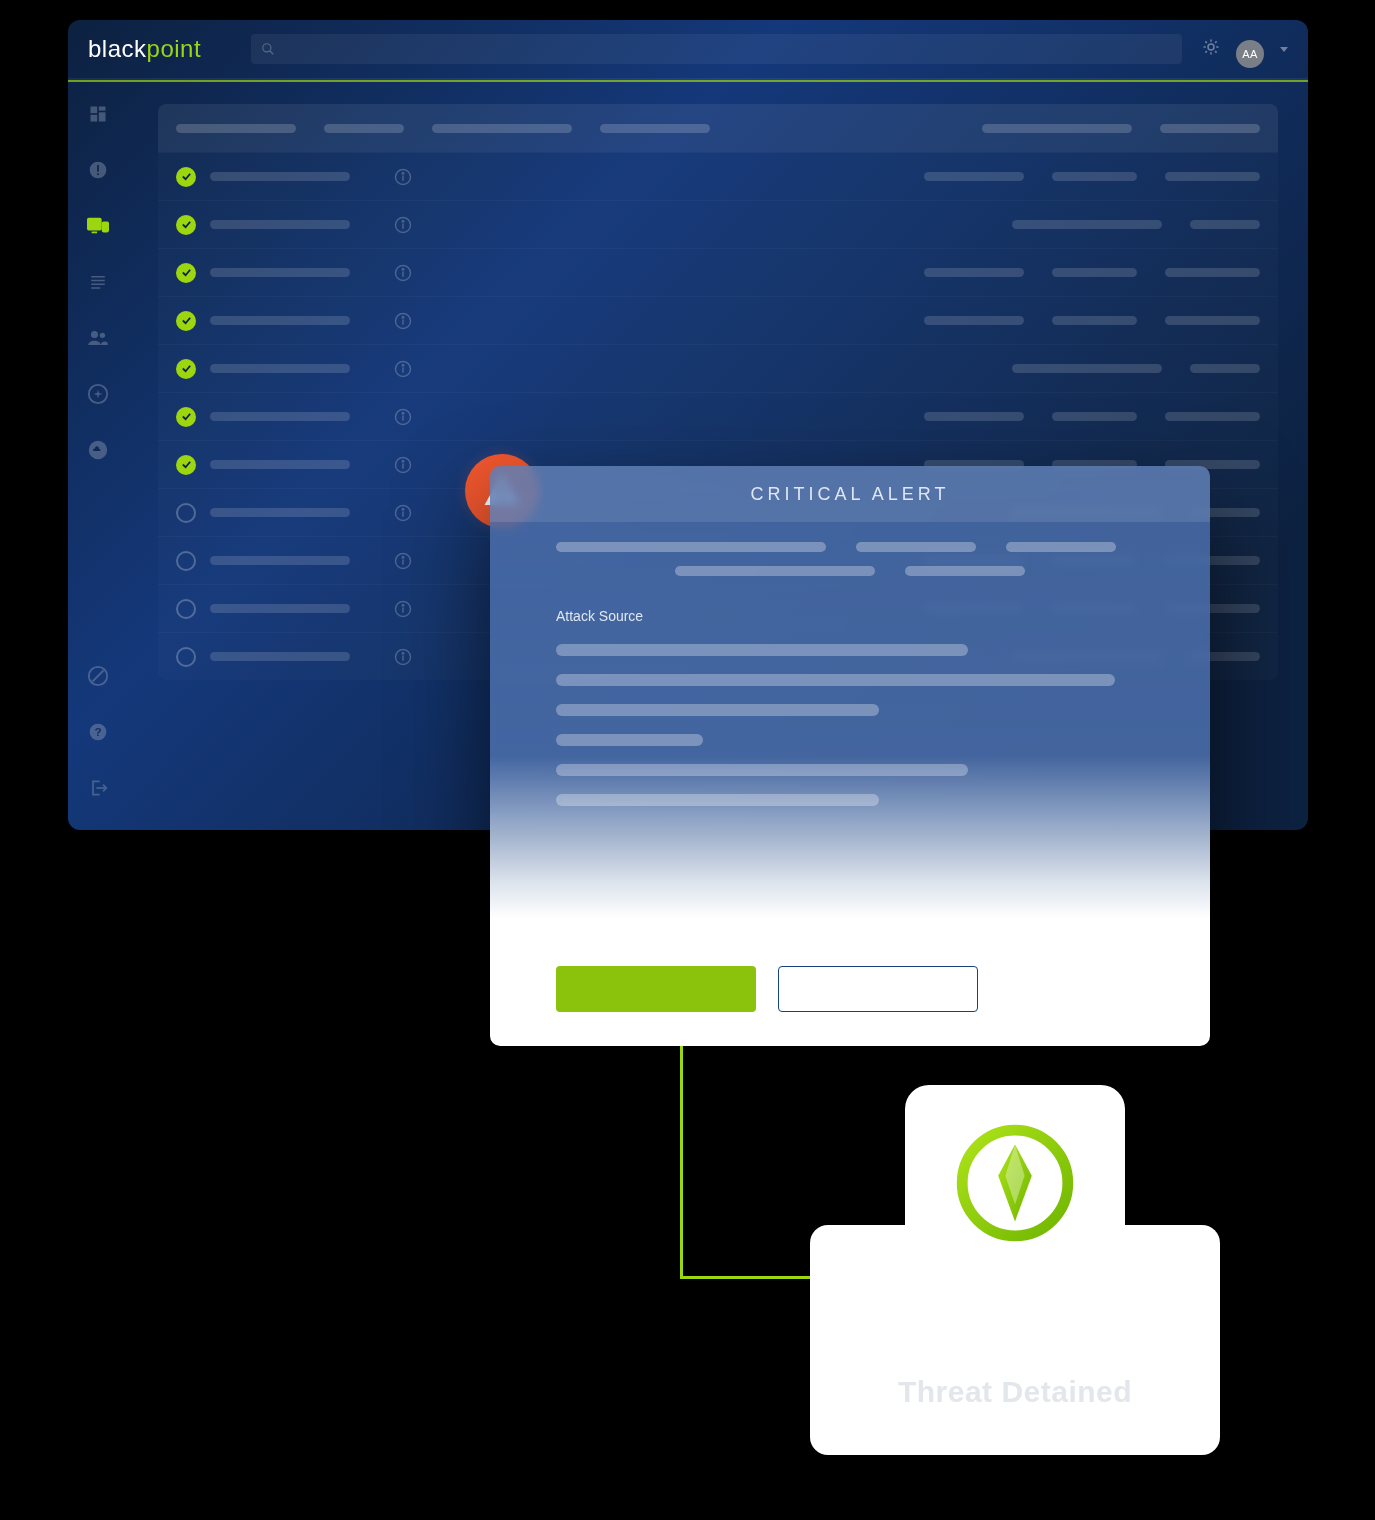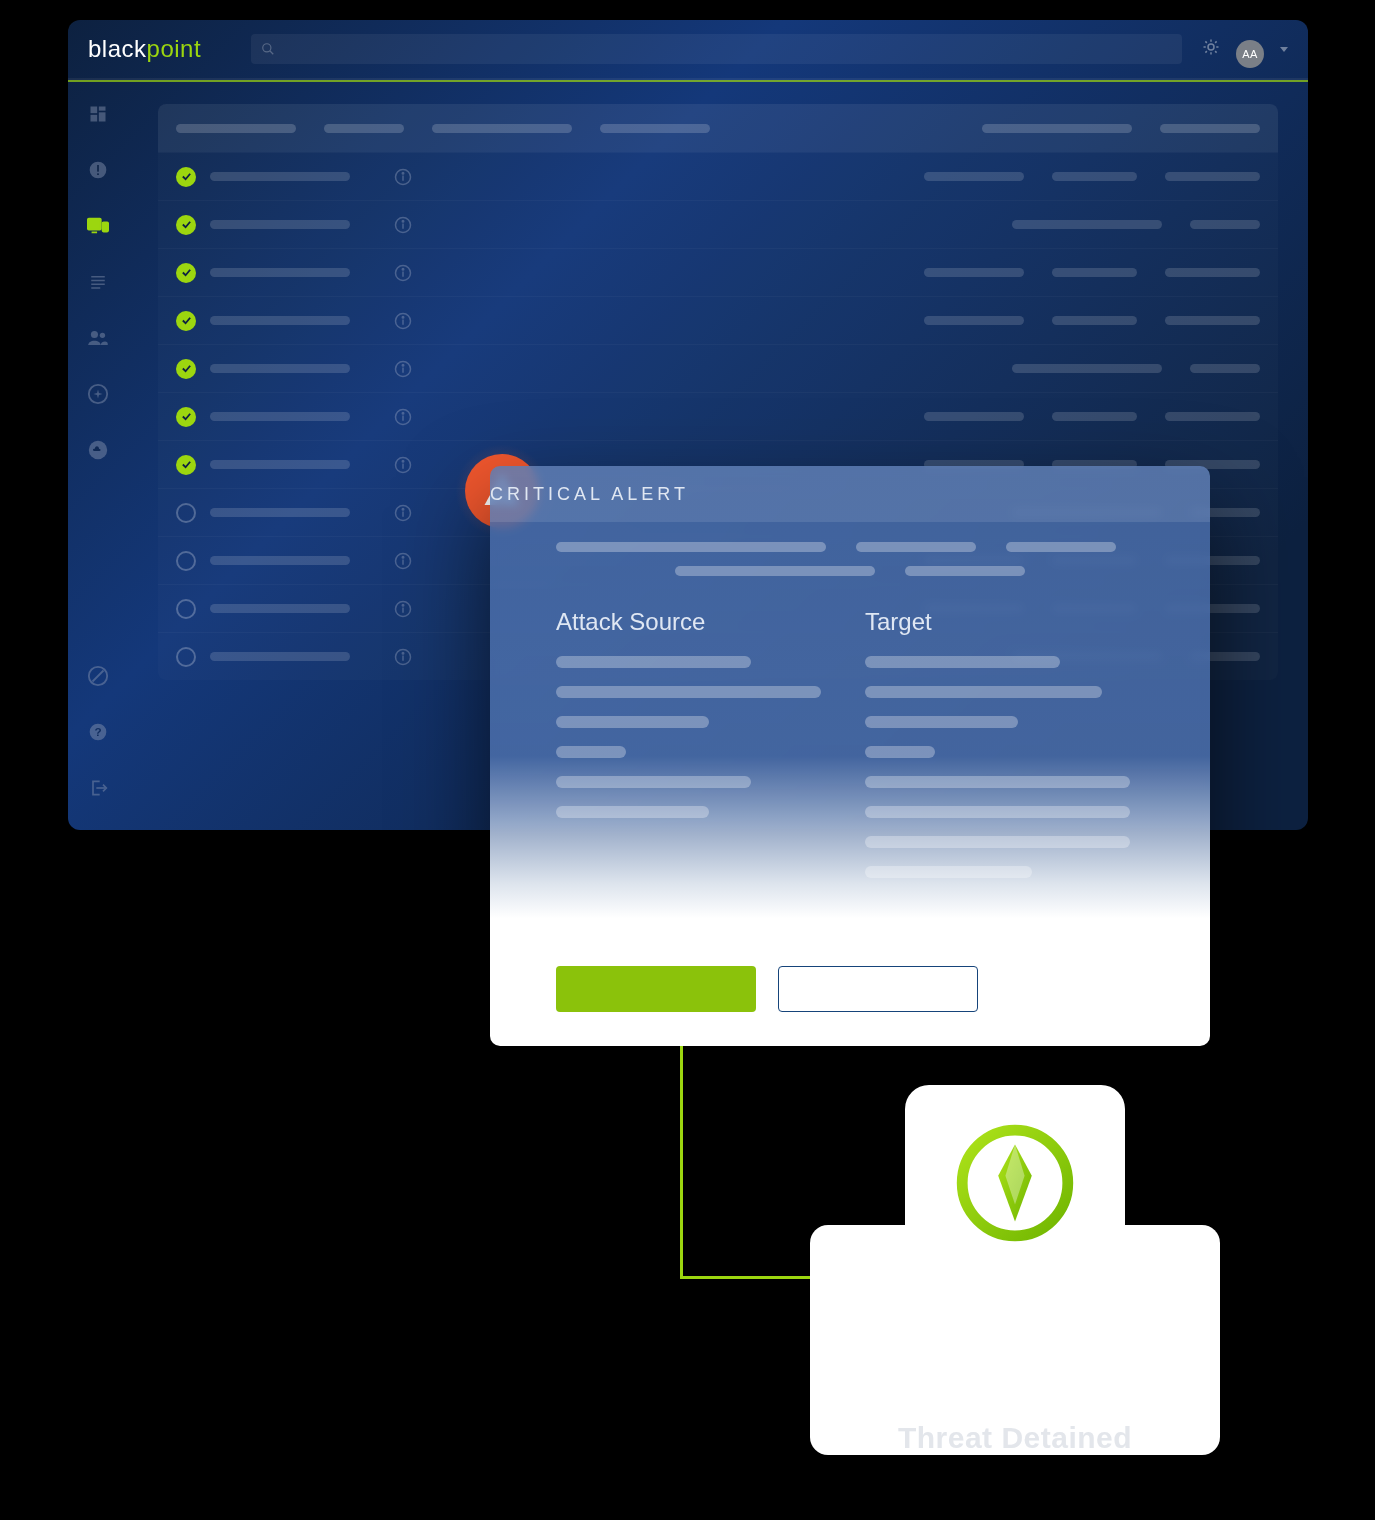--- a/index.html
+++ b/index.html
@@ -56,32 +56,32 @@
   .row.alt .row-right .ph.a{width:150px} .row.alt .row-right .ph.b{width:70px}
 
   
   .alert-modal {
     position:absolute; top:466px; left:490px; width:720px; height:580px;
     border-radius:10px; overflow:hidden;
     background: linear-gradient(180deg, rgba(73,108,168,0.85) 0%, rgba(73,108,168,0.9) 50%, #dde4ed 72%, #ffffff 78%);
     backdrop-filter: blur(4px);
     box-shadow: 0 40px 90px rgba(0,0,0,0.6);
   }
-  .alert-header { height:56px; display:flex; align-items:center; background:rgba(255,255,255,0.10); }
+  .alert-header { height:56px; display:flex; align-items:center; justify-content:center; background:rgba(255,255,255,0.10); }
   .alert-title { color:#e0e7f2; font-size:18px; letter-spacing:4px; font-weight:500; }
   .alert-sub { padding:20px 66px 0; display:flex; gap:30px; }
   .alert-sub .ph { height:10px; border-radius:5px; background:rgba(255,255,255,0.3); }
   .alert-sub .s1{width:270px} .alert-sub .s2{width:120px} .alert-sub .s3{width:110px}
   .alert-sub2 { padding:14px 66px 22px; display:flex; justify-content:center; gap:30px;}
   .alert-sub2 .ph{height:10px;border-radius:5px;background:rgba(255,255,255,0.3);}
   .alert-sub2 .t1{width:200px} .alert-sub2 .t2{width:120px}
 
   .alert-cols { display:flex; padding:10px 66px 0; gap:30px; }
   .alert-col { flex:1; }
-  .alert-col-title { color:#dfe7f3; font-size:24px; margin-bottom:20px; }
+  .alert-col-title { color:#dfe7f3; font-size:14px; margin-bottom:20px; }
   .alert-col .ph { height:12px; border-radius:6px; background:rgba(255,255,255,0.3); margin-bottom:18px; }
   .alert-col .w70{width:70%} .alert-col .w95{width:95%} .alert-col .w55{width:55%} .alert-col .w20{width:25%} .alert-col .w85{width:85%} .alert-col .w60{width:60%}
 
   .alert-actions { position:absolute; bottom:34px; left:66px; display:flex; gap:22px; }
   .btn { height:46px; border-radius:4px; }
   .btn.primary { width:200px; background:#8bc20b; }
   .btn.secondary { width:200px; background:#fff; border:1.5px solid #16447a; }
 
   
   .warn-badge {
@@ -91,21 +91,21 @@
   }
   .warn-badge-inner { width:74px; height:74px; border-radius:50%; background:#f1572e; display:flex; align-items:center; justify-content:center; }
 
   
   .connector-v { position:absolute; top:1046px; left:680px; width:3px; height:230px; background:#9cd60f; }
   .connector-h { position:absolute; top:1276px; left:680px; width:150px; height:3px; background:#9cd60f; }
 
   
   .detain-card { position:absolute; top:1085px; left:810px; width:410px; height:400px; }
   .detain-top { position:absolute; top:0; left:50%; transform:translateX(-50%); width:220px; height:200px; background:#fff; border-radius:24px 24px 0 0; display:flex; align-items:center; justify-content:center; }
-  .detain-body { position:absolute; top:140px; left:0; width:100%; height:230px; background:#fff; border-radius:18px; display:flex; align-items:flex-end; justify-content:center; }
+  .detain-body { position:absolute; top:140px; left:0; width:100%; height:230px; background:#fff; border-radius:18px; display:flex; align-items:flex-end; justify-content:center; padding-bottom:46px;}
   .detain-text { font-size:30px; font-weight:700; color:#e3e6eb; letter-spacing:0.5px;}
   .detain-icon { position:relative; z-index:2; }
 </style>
 </head>
 <body>
 
 <div class="app-window">
 
   <div class="header">
     <div class="logo">
@@ -438,31 +438,20 @@
   <div class="alert-cols">
     <div class="alert-col">
       <div class="alert-col-title">Attack Source</div>
       <div class="ph w70"></div>
       <div class="ph w95"></div>
       <div class="ph w55"></div>
       <div class="ph w20"></div>
       <div class="ph w70"></div>
       <div class="ph w55"></div>
     </div>
-    <div class="alert-col">
-      <div class="alert-col-title">Target</div>
-      <div class="ph w70"></div>
-      <div class="ph w85"></div>
-      <div class="ph w55"></div>
-      <div class="ph w20"></div>
-      <div class="ph w95"></div>
-      <div class="ph w95"></div>
-      <div class="ph w95"></div>
-      <div class="ph w60"></div>
-    </div>
   </div>
   <div class="alert-actions">
     <div class="btn primary"></div>
     <div class="btn secondary"></div>
   </div>
 </div>
 
 <div class="connector-v"></div>
 <div class="connector-h"></div>
 

